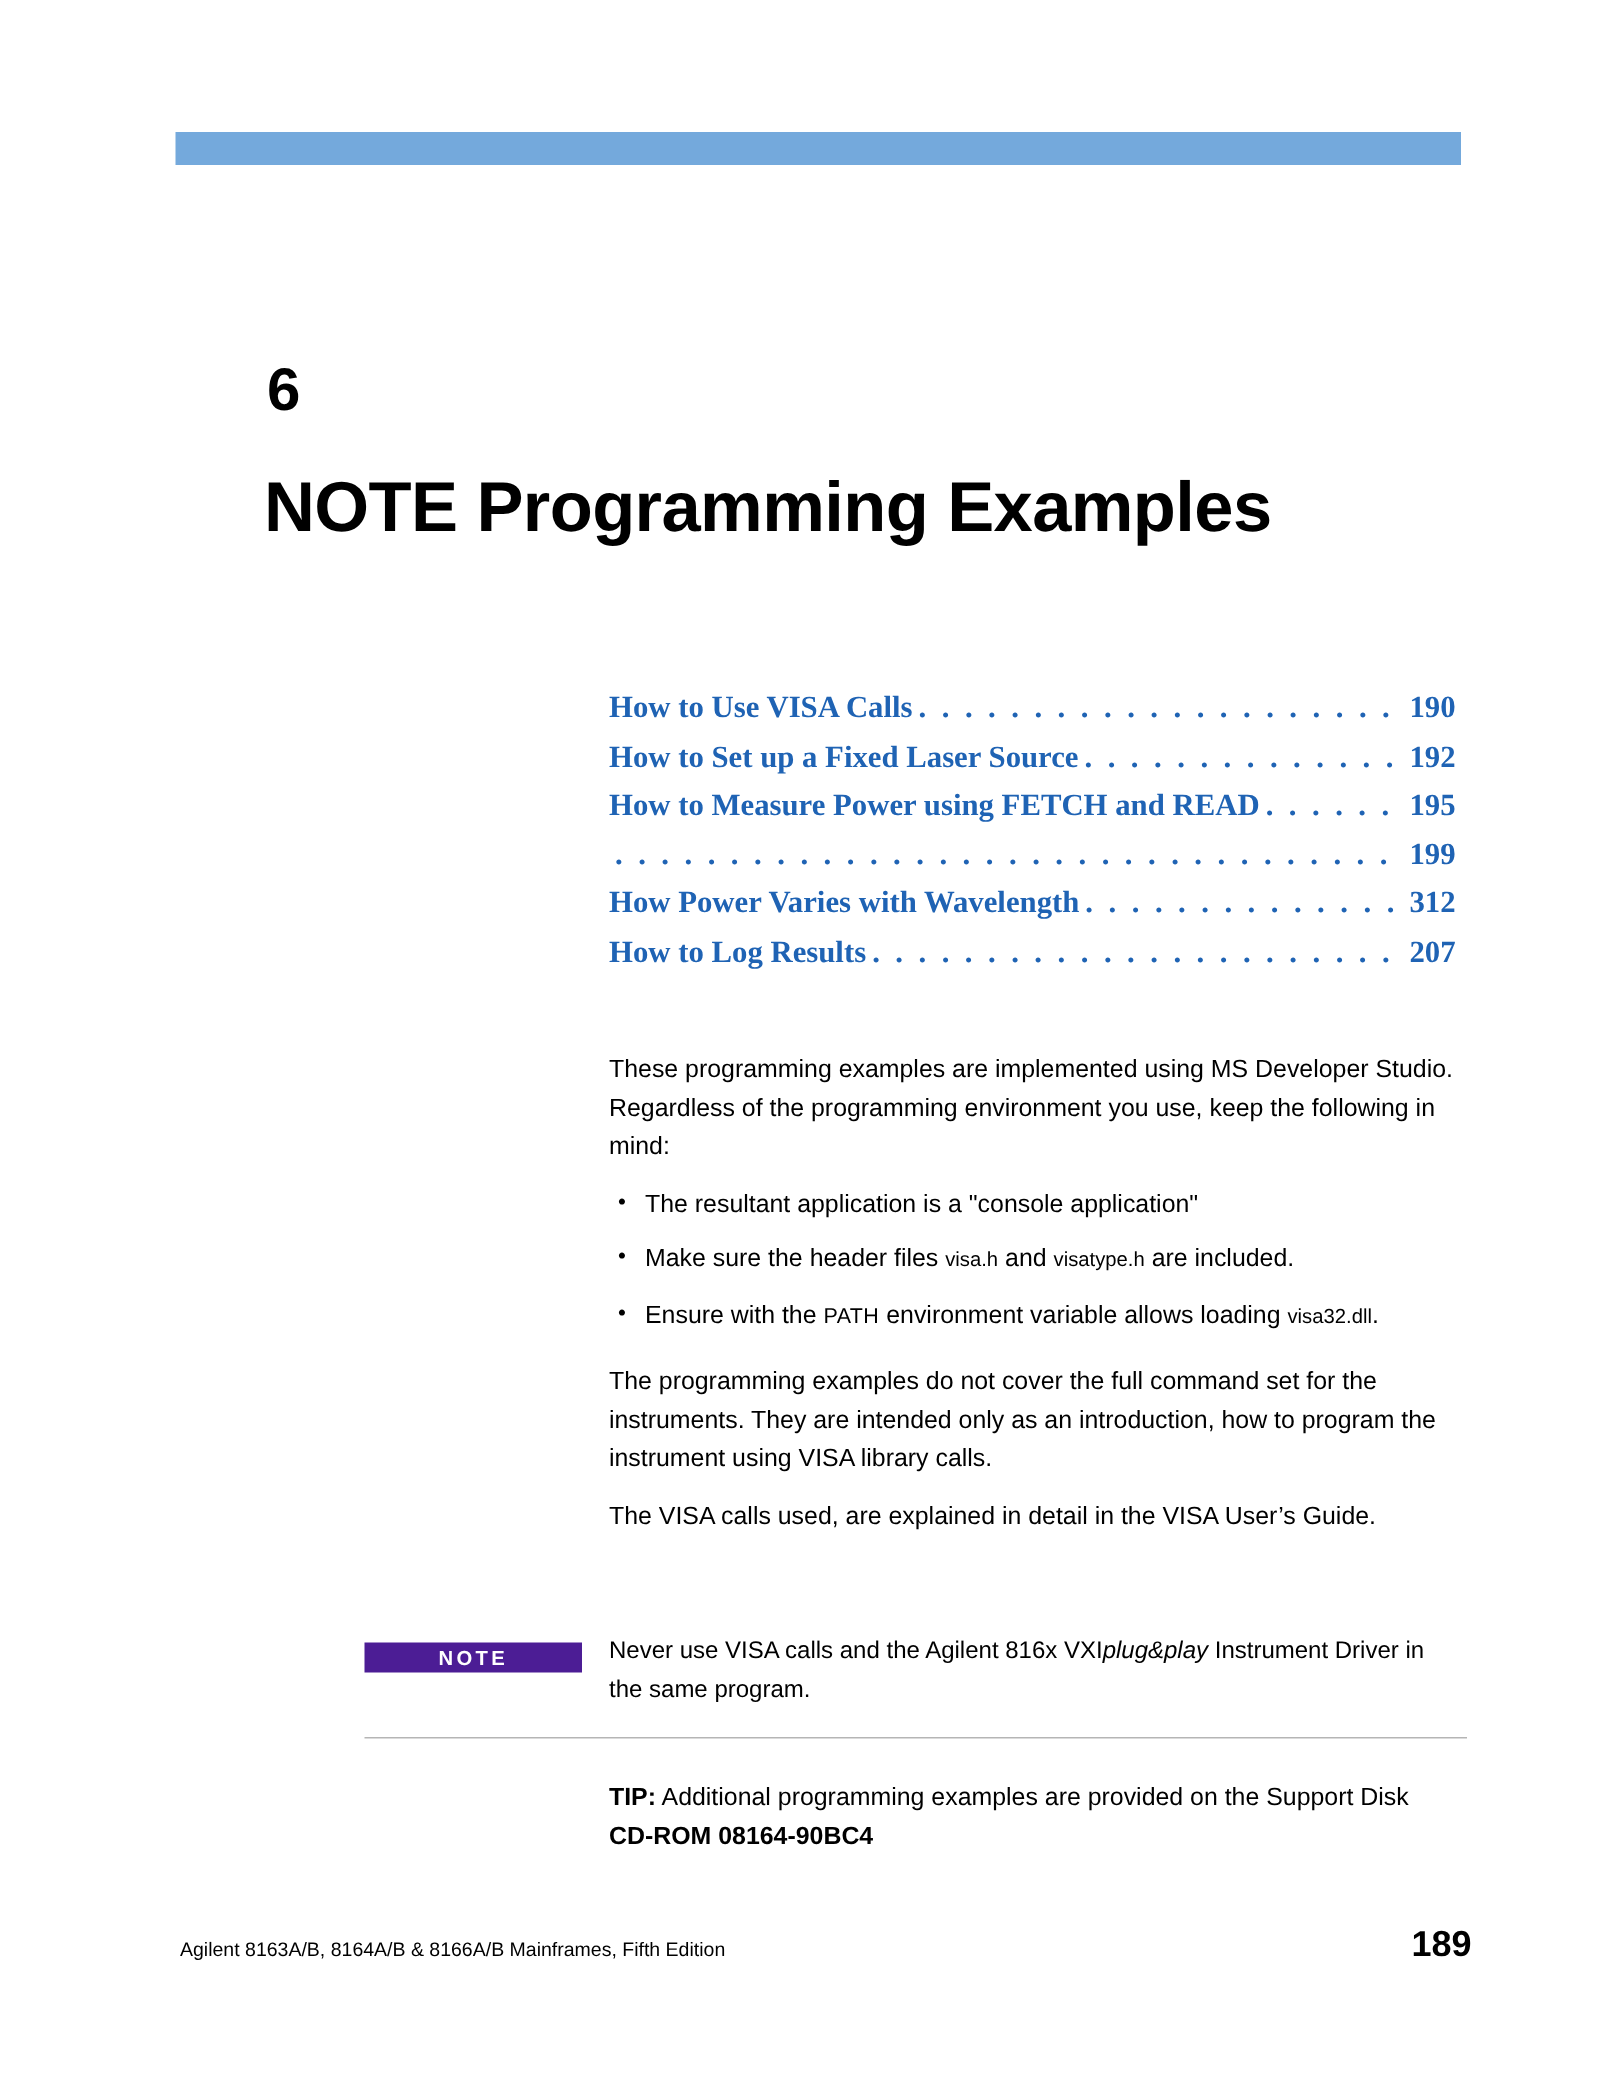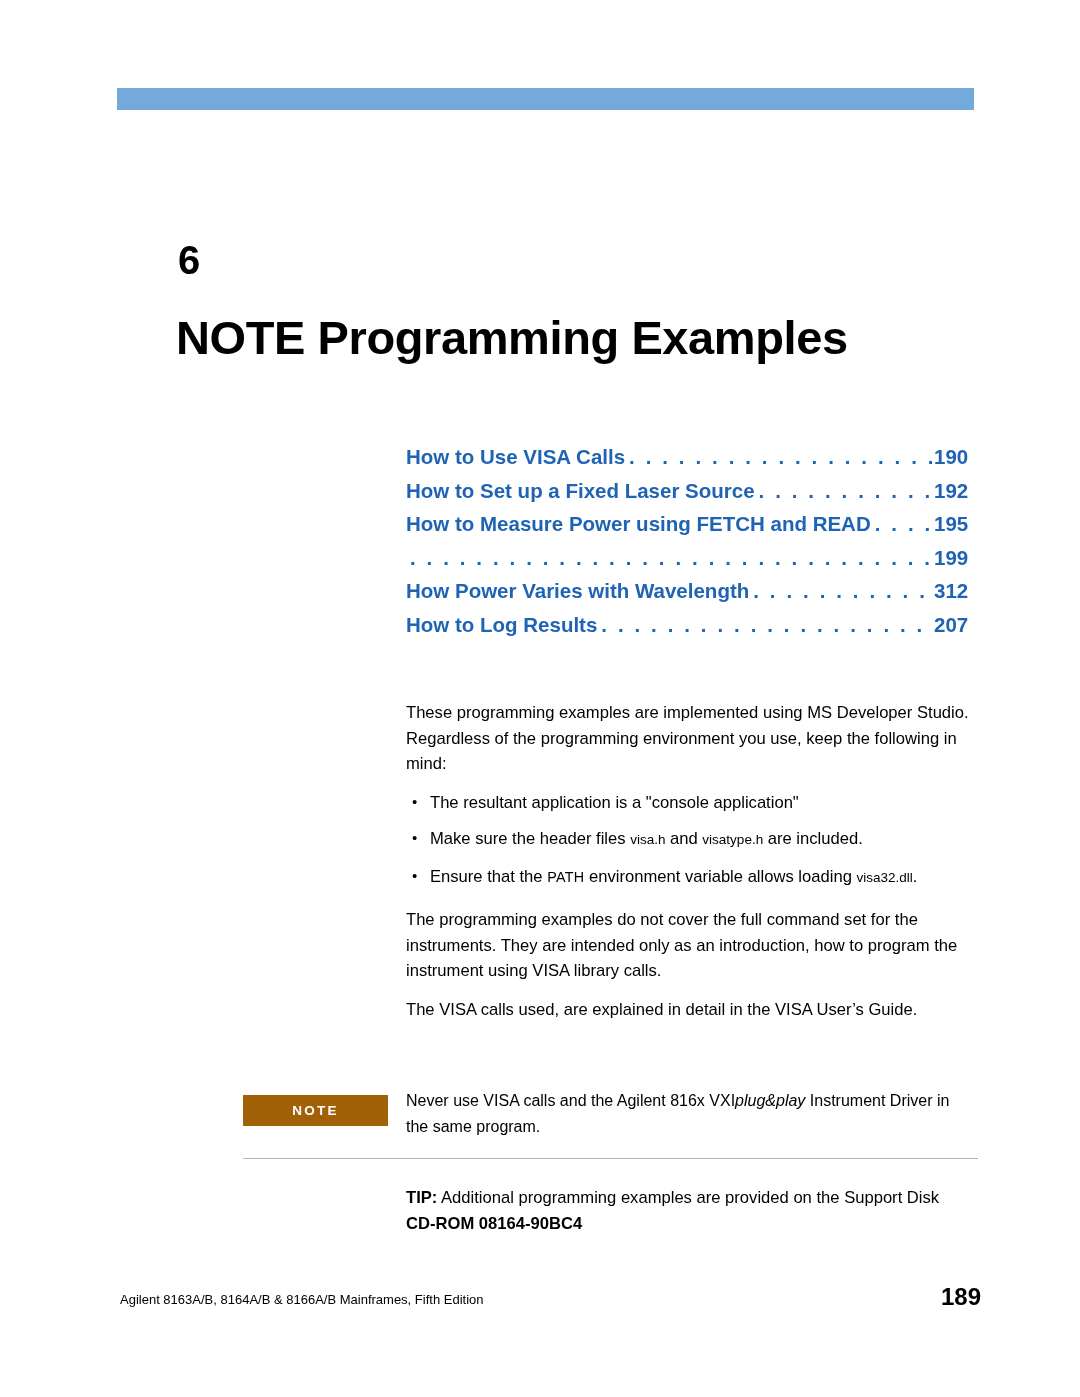--- a/index.html
+++ b/index.html
@@ -46,22 +46,23 @@
     top: 310px;
     font-size: 47px;
     font-weight: bold;
     color: #000000;
     letter-spacing: -0.4px;
   }
   
   .toc {
     position: absolute;
     left: 406px;
-    top: 445px;
+    top: 461px;
     width: 570px;
+    font-family: Liberation Serif, serif;
   }
   .toc-row {
     display: flex;
     align-items: baseline;
     font-size: 20.5px;
     font-weight: bold;
     color: #1f63b4;
     margin-bottom: 9.5px;
     white-space: nowrap;
   }
@@ -73,21 +74,21 @@
     overflow: hidden;
     white-space: nowrap;
     font-weight: bold;
     letter-spacing: 2.6px;
     color: #1f63b4;
     padding: 0 4px;
     font-size: 20.5px;
   }
   .toc-page {
     flex: 0 0 auto;
-    text-align: left;
+    text-align: center;
     min-width: 42px;
   }
   
   .body-col {
     position: absolute;
     left: 406px;
     top: 700px;
     width: 572px;
     font-size: 16.6px;
     line-height: 25.5px;
@@ -125,22 +126,22 @@
     position: absolute;
     left: 243px;
     top: 1085px;
     width: 735px;
   }
   .note-flag {
     position: absolute;
     left: 0px;
     top: 10px;
     width: 145px;
-    height: 31px;
-    background: #a16207;
+    height: 20px;
+    background: #4c1d95;
     color: #ffffff;
     font-size: 13.5px;
     font-weight: bold;
     letter-spacing: 2.2px;
     display: flex;
     align-items: center;
     justify-content: center;
   }
   .note-text {
     position: absolute;
@@ -227,21 +228,21 @@
       <span class="toc-page">207</span>
     </div>
   </div>
 
   <div class="body-col">
     <p class="para">These programming examples are implemented using MS Developer Studio. Regardless of the programming environment you use, keep the following in mind:</p>
 
     <ul class="bullets">
       <li><span>The resultant application is a "console application"</span></li>
       <li><span>Make sure the header files </span><span class="mono-small">visa.h</span><span> and </span><span class="mono-small">visatype.h</span><span> are included.</span></li>
-      <li><span>Ensure that the </span><span class="sc">PATH</span><span> environment variable allows loading </span><span class="mono-small">visa32.dll</span><span>.</span></li>
+      <li><span>Ensure with the </span><span class="sc">PATH</span><span> environment variable allows loading </span><span class="mono-small">visa32.dll</span><span>.</span></li>
     </ul>
 
     <p class="para">The programming examples do not cover the full command set for the instruments. They are intended only as an introduction, how to program the instrument using VISA library calls.</p>
     <p class="para">The VISA calls used, are explained in detail in the VISA User’s Guide.</p>
   </div>
 
   <div class="note-area">
     <div class="note-flag">NOTE</div>
     <div class="note-text"><span>Never use VISA calls and the Agilent 816x VXI</span><span class="ital">plug&amp;play</span><span> Instrument Driver in the same program.</span></div>
     <div class="note-rule"></div>

